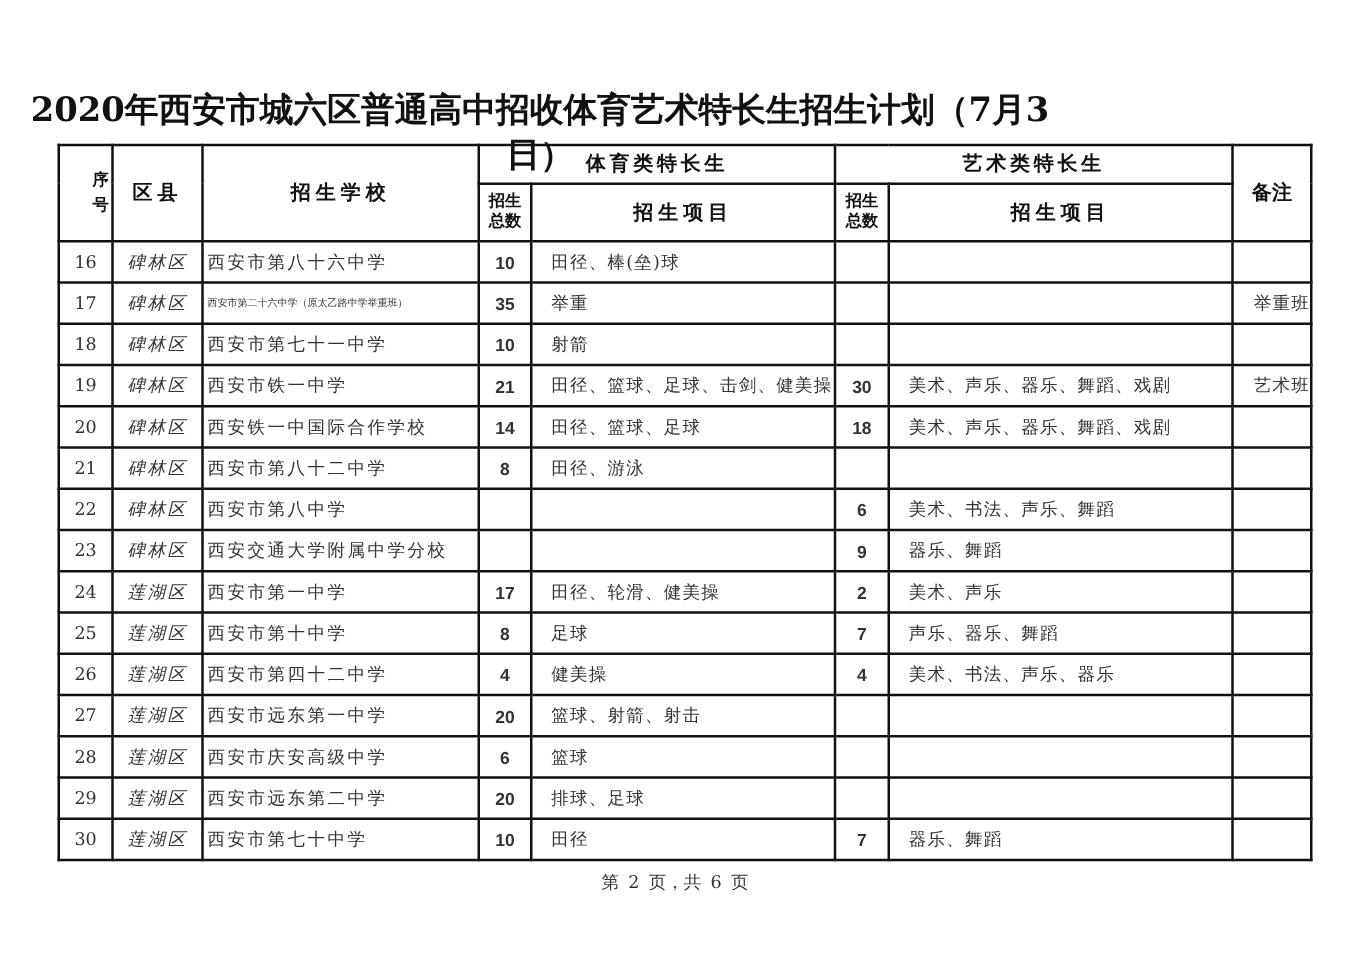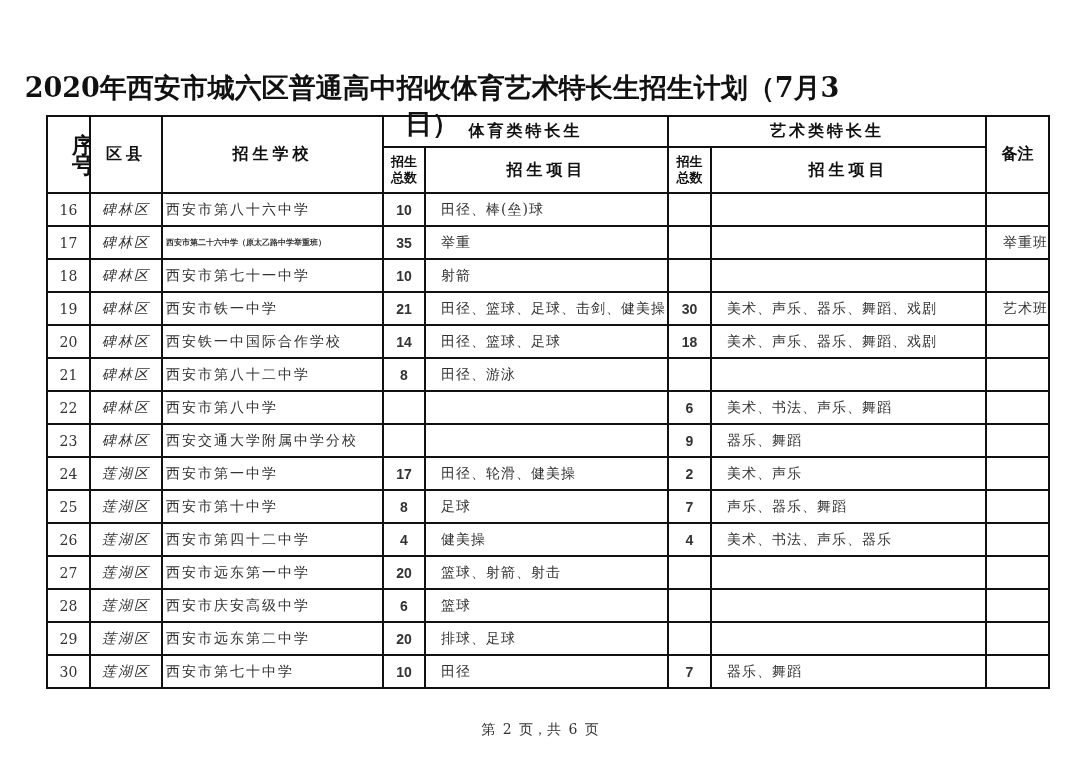--- a/index.html
+++ b/index.html
@@ -6,34 +6,34 @@
   body { width: 1080px; height: 763px; position: relative; overflow: hidden;
          font-family: "DejaVu Serif", "Liberation Serif", serif; color: #1a1a1a; }
   .title { position: absolute; left: 0; top: 70px; width: 864px; text-align: center;
            font-family: "DejaVu Serif", serif; font-weight: bold; font-size: 27px;
            letter-spacing: 0px; color: #111; }
   table { position: absolute; left: 46px; top: 115px; border-collapse: collapse;
           table-layout: fixed; }
   td, th { border: 2px solid #111; padding: 0; overflow: hidden; white-space: nowrap; }
   th { font-weight: bold; font-size: 16px; text-align: center; color: #111; }
   th.small { font-size: 13px; line-height: 16px; }
-  th.seq { font-size: 22px; line-height: 20px; padding-left: 24px; }
+  th.seq { font-size: 13px; line-height: 20px; padding-left: 24px; }
   tr.h1 th { height: 29px; }
   tr.h2 th { height: 44px; }
   tr.row td { height: 31px; font-size: 14px; color: #333; }
   td.seq { text-align: center; font-family: "DejaVu Serif", serif; font-size: 14px; color: #444; }
   td.dist { text-align: center; letter-spacing: 2px; font-style: italic; }
   td.school { padding-left: 3px; letter-spacing: 2px; }
-  td.school.tiny { font-size: 8px; letter-spacing: 0px; font-weight: bold; margin-left: 38px; }
+  td.school.tiny { font-size: 8px; letter-spacing: 0px; font-weight: normal; margin-left: 38px; }
   td.num { text-align: center; font-family: "Liberation Sans", sans-serif; font-weight: bold;
            font-size: 17px; color: #111; }
   td.items { padding-left: 15px; letter-spacing: 1px; font-size: 13.5px; color: #333; }
   td.note { text-align: center; letter-spacing: 1px; padding-left: 16px; }
   .footer { position: absolute; left: 0; top: 697px; width: 1080px; text-align: center;
-            font-size: 14px; color: #333; word-spacing: 3px; margin-top: 24px; }
+            font-size: 14px; color: #333; word-spacing: 3px; }
 </style>
 </head>
 <body>
 
 <div class="title">2020年西安市城六区普通高中招收体育艺术特长生招生计划（7月3日）</div>
 
 <table>
   <colgroup>
     <col style="width:33px">
     <col style="width:72px">

